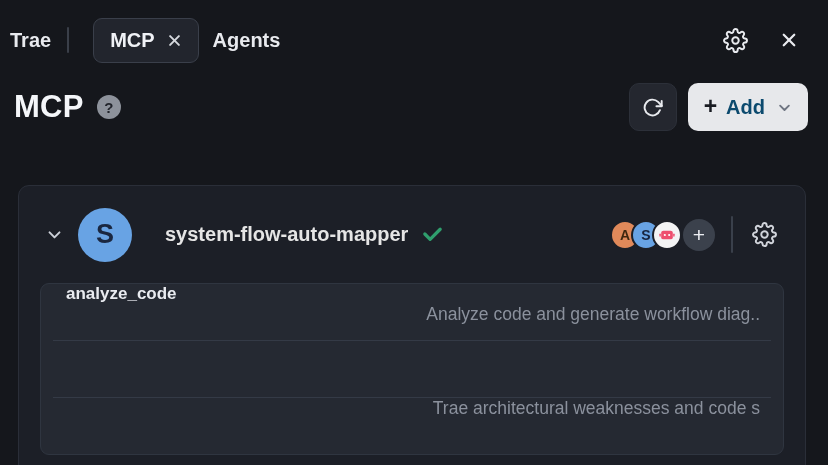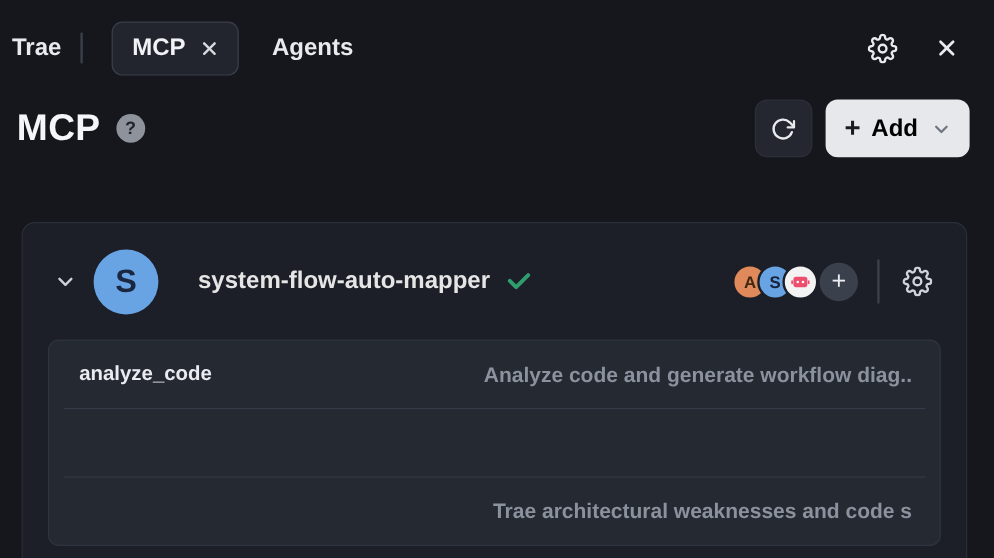--- a/index.html
+++ b/index.html
@@ -17,21 +17,21 @@
   .topbar { display:flex; align-items:center; height:64px; padding:16px 28px 0 10px; }
   .app-name { font-size:20px; font-weight:700; color:#e8eaee; }
   .v-divider { width:2px; height:26px; background:#3a3f49; margin:0 24px 0 16px; border-radius:1px; }
   .tab {
     display:flex; align-items:center; gap:12px;
     background:#22252d; border:1px solid #3a3f4a; border-radius:9px;
     padding:10px 16px; cursor:pointer;
   }
   .tab-label { font-size:20px; font-weight:700; color:#f0f2f6; }
   .tab-close { display:flex; cursor:pointer; }
-  .agents { font-size:20px; font-weight:700; color:#e8eaee; margin-left:28px; cursor:pointer; }
+  .agents { font-size:20px; font-weight:700; color:#e8eaee; margin-left:14px; cursor:pointer; }
   .topbar-right { margin-left:auto; display:flex; align-items:center; gap:28px; }
   .icon-btn { background:none; border:none; cursor:pointer; display:flex; align-items:center; justify-content:center; padding:2px; }
 
   
   .page-head { display:flex; align-items:center; height:58px; margin-top:14px; padding:0 20px 0 14px; }
   .page-title { font-size:31px; font-weight:800; color:#f4f6f9; letter-spacing:.3px; }
   .help-badge {
     width:24px; height:24px; border-radius:50%; background:#8d929b; color:#21242b;
     font-size:15px; font-weight:800; display:flex; align-items:center; justify-content:center;
     margin-left:13px; cursor:pointer;
@@ -39,21 +39,21 @@
   .head-actions { margin-left:auto; display:flex; align-items:center; gap:11px; }
   .refresh-btn {
     width:48px; height:48px; border-radius:10px; background:#24272f; border:1px solid #2c3039;
     display:flex; align-items:center; justify-content:center; cursor:pointer;
   }
   .add-btn {
     height:48px; border-radius:10px; background:#e7e8eb; border:none;
     display:flex; align-items:center; gap:9px; padding:0 16px; cursor:pointer;
   }
   .add-plus { font-size:23px; font-weight:600; color:#191b21; line-height:1; margin-top:-2px; }
-  .add-label { font-size:20px; font-weight:700; color:#000000; }
+  .add-label { font-size:20px; font-weight:700; color:#0c4a6e; }
   .add-chevron { margin-left:3px; }
 
   
   .card {
     margin:49px 22px 0 18px; height:320px;
     background:#1c1f27; border:1px solid #2a2e38; border-radius:11px;
   }
   .card-header { display:flex; align-items:center; height:97px; padding:0 26px 0 27px; }
   .expand-chevron { cursor:pointer; display:flex; margin-right:15px; }
   .server-avatar {
@@ -78,25 +78,25 @@
     color:#eceef2; font-size:21px; font-weight:500; line-height:1;
     display:flex; align-items:center; justify-content:center; cursor:pointer; margin-left:1px;
   }
   .hdr-divider { width:2px; height:37px; background:#3a404b; border-radius:1px; margin:0 17px 0 16px; }
 
   
   .tools {
     margin:0 21px; background:#252932; border:1px solid #2f3540; border-radius:9px;
     overflow:hidden;
   }
-  .tool-row { display:flex; align-items:center; height:56px; padding:0 23px 0 25px; cursor:pointer; }
+  .tool-row { display:flex; height:56px; padding:0 23px 0 25px; cursor:pointer;flex-direction:column; }
   .row-divider { height:1px; background:#343a46; margin:0 12px; }
   .tool-name { font-size:17px; font-weight:700; color:#e9ebf0; white-space:nowrap; }
   .tool-desc {
-    flex:1; text-align:right; font-size:17.5px; font-weight:700; color:#8b919d;
+    flex:1; text-align:right; font-size:17.5px; font-weight:400; color:#8b919d;
     white-space:nowrap; overflow:hidden; margin-left:24px;
   }
 </style>
 </head>
 <body>
 
 <div class="topbar">
   <span class="app-name">Trae</span>
   <span class="v-divider"></span>
 

